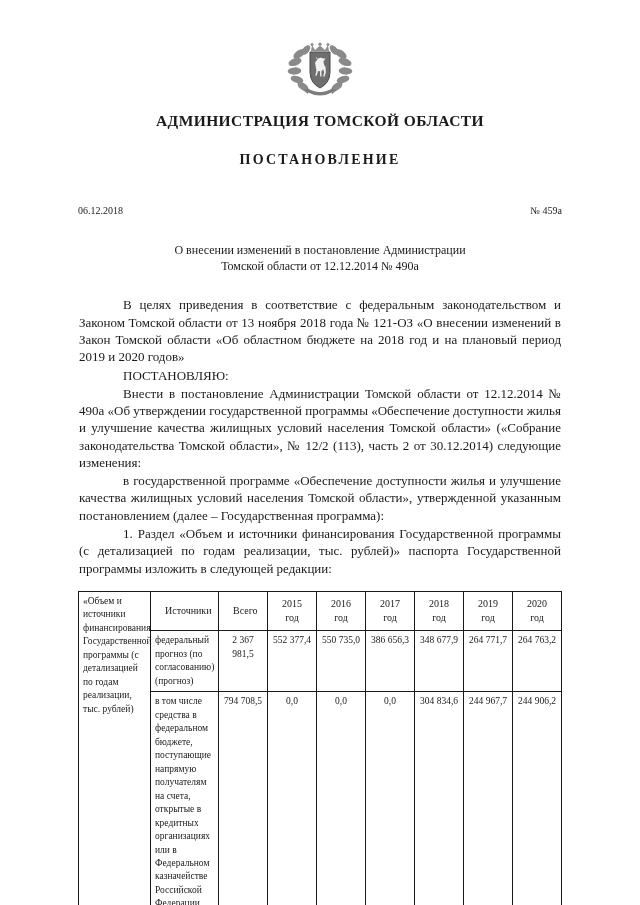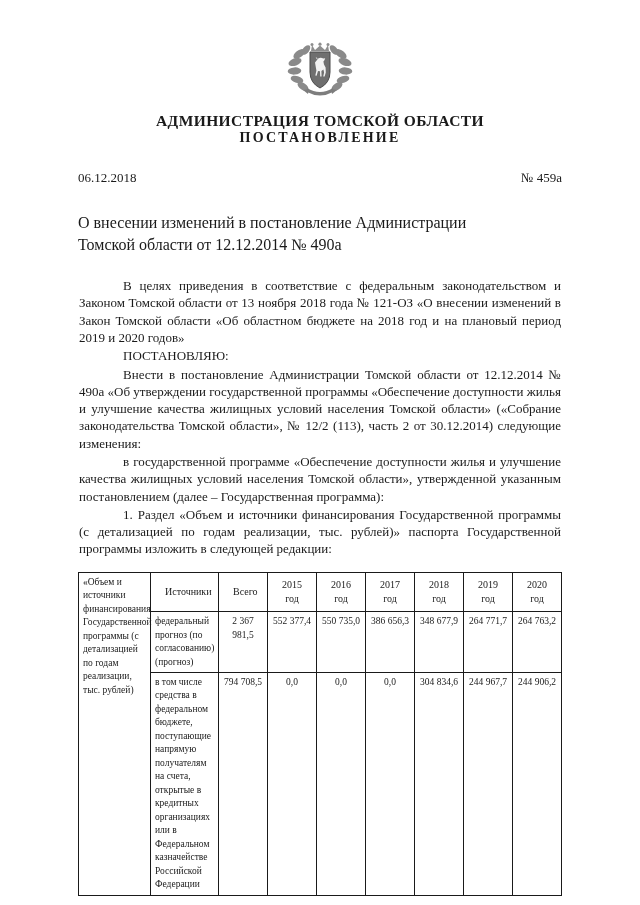--- a/index.html
+++ b/index.html
@@ -41,34 +41,36 @@
     font-size: 15.5px;
     font-weight: bold;
     letter-spacing: 0.4px;
     margin-top: 12px;
   }
   .doc-type {
     text-align: center;
     font-size: 14px;
     font-weight: bold;
     letter-spacing: 2.2px;
+    margin-top: 22px;
   }
 
   
   .meta-row {
     display: flex;
     justify-content: space-between;
     align-items: baseline;
-    margin-top: 24px;
-    font-size: 13px;
+    margin-top: 37px;
+    font-size: 10px;
   }
 
   
   .subject {
-    font-size: 16px;
+    text-align: center;
+    font-size: 12px;
     margin-top: 26px;
     line-height: 1.35;
   }
   .subject div { white-space: nowrap; }
 
   
   .body-text {
     font-size: 13px;
     line-height: 1.33;
     margin-top: 22px;

